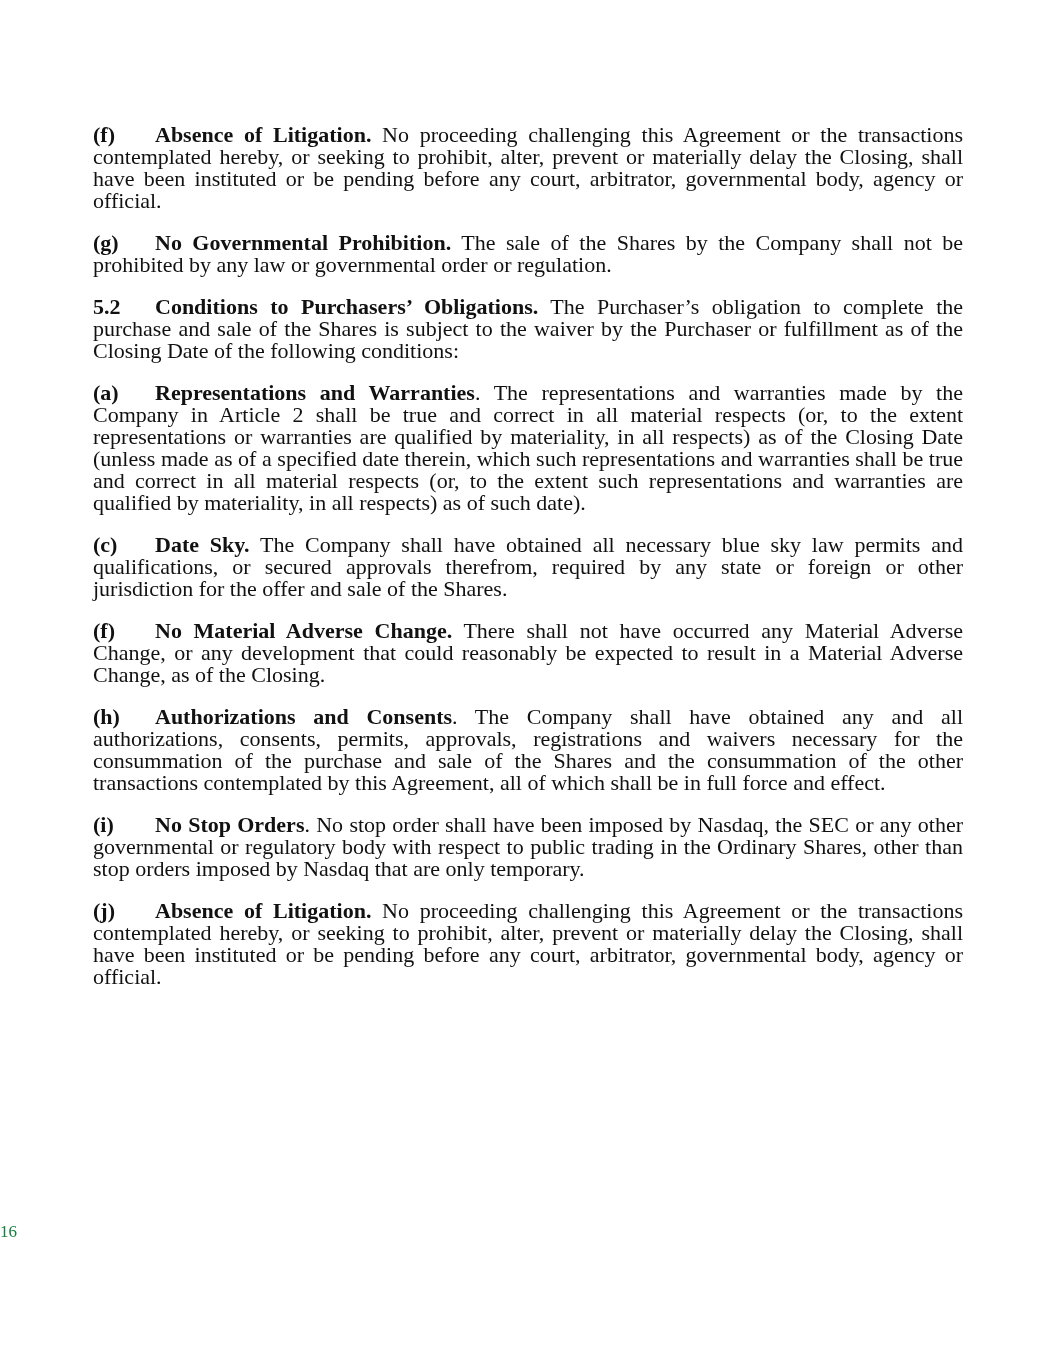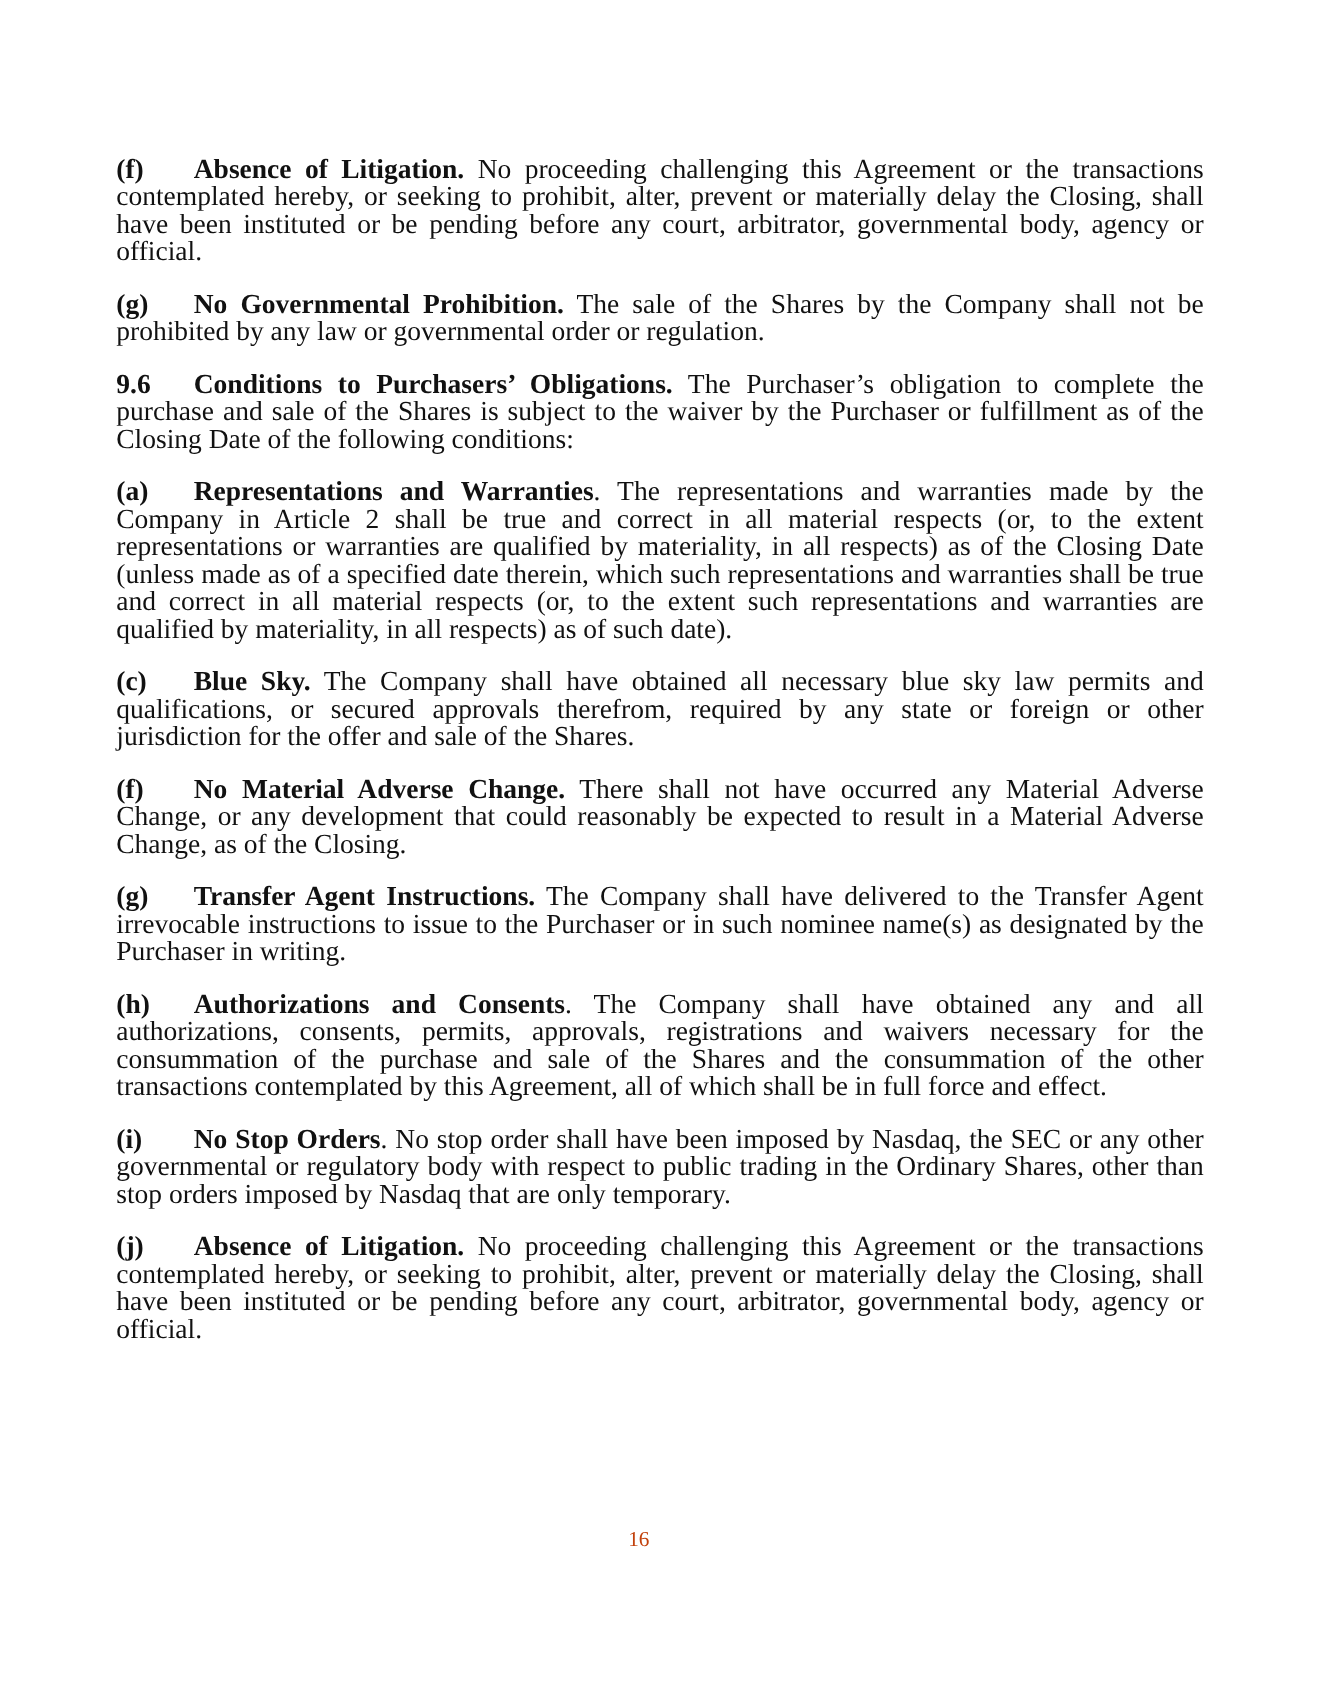--- a/index.html
+++ b/index.html
@@ -6,33 +6,32 @@
   body { width: 1055px; height: 1365px; position: relative; overflow: hidden; }
   .page {
     position: absolute; left: 93px; top: 124px; width: 870px;
     font-family: "Liberation Serif", "DejaVu Serif", serif;
     font-size: 22px; line-height: 22px; color: #111111;
   }
   .para { margin: 0 0 20px 0; text-align: justify; }
   .para .num { font-weight: bold; display: inline-block; width: 62px; }
   .para .head { font-weight: bold; }
   .page-number {
-    position: absolute; left: 0; width: 1022px; top: 1222px; text-align: center;
-    font-family: "Liberation Serif", "DejaVu Serif", serif; font-size: 17px; color: #c2410c;
+    position: absolute; left: 0; width: 1022px; top: 1222px; text-align: left;
+    font-family: "Liberation Serif", "DejaVu Serif", serif; font-size: 17px; color: #15803d;
   }
 </style>
 </head>
 <body>
 
 <div class="page">
   <p class="para"><span class="num">(f)</span><span class="head">Absence of Litigation.</span><span> No proceeding challenging this Agreement or the transactions contemplated hereby, or seeking to prohibit, alter, prevent or materially delay the Closing, shall have been instituted or be pending before any court, arbitrator, governmental body, agency or official.</span></p>
   <p class="para"><span class="num">(g)</span><span class="head">No Governmental Prohibition.</span><span> The sale of the Shares by the Company shall not be prohibited by any law or governmental order or regulation.</span></p>
-  <p class="para"><span class="num">9.6</span><span class="head">Conditions to Purchasers’ Obligations.</span><span> The Purchaser’s obligation to complete the purchase and sale of the Shares is subject to the waiver by the Purchaser or fulfillment as of the Closing Date of the following conditions:</span></p>
+  <p class="para"><span class="num">5.2</span><span class="head">Conditions to Purchasers’ Obligations.</span><span> The Purchaser’s obligation to complete the purchase and sale of the Shares is subject to the waiver by the Purchaser or fulfillment as of the Closing Date of the following conditions:</span></p>
   <p class="para"><span class="num">(a)</span><span class="head">Representations and Warranties</span><span>. The representations and warranties made by the Company in Article 2 shall be true and correct in all material respects (or, to the extent representations or warranties are qualified by materiality, in all respects) as of the Closing Date (unless made as of a specified date therein, which such representations and warranties shall be true and correct in all material respects (or, to the extent such representations and warranties are qualified by materiality, in all respects) as of such date).</span></p>
-  <p class="para"><span class="num">(c)</span><span class="head">Blue Sky.</span><span> The Company shall have obtained all necessary blue sky law permits and qualifications, or secured approvals therefrom, required by any state or foreign or other jurisdiction for the offer and sale of the Shares.</span></p>
+  <p class="para"><span class="num">(c)</span><span class="head">Date Sky.</span><span> The Company shall have obtained all necessary blue sky law permits and qualifications, or secured approvals therefrom, required by any state or foreign or other jurisdiction for the offer and sale of the Shares.</span></p>
   <p class="para"><span class="num">(f)</span><span class="head">No Material Adverse Change.</span><span> There shall not have occurred any Material Adverse Change, or any development that could reasonably be expected to result in a Material Adverse Change, as of the Closing.</span></p>
-  <p class="para"><span class="num">(g)</span><span class="head">Transfer Agent Instructions.</span><span> The Company shall have delivered to the Transfer Agent irrevocable instructions to issue to the Purchaser or in such nominee name(s) as designated by the Purchaser in writing.</span></p>
   <p class="para"><span class="num">(h)</span><span class="head">Authorizations and Consents</span><span>. The Company shall have obtained any and all authorizations, consents, permits, approvals, registrations and waivers necessary for the consummation of the purchase and sale of the Shares and the consummation of the other transactions contemplated by this Agreement, all of which shall be in full force and effect.</span></p>
   <p class="para"><span class="num">(i)</span><span class="head">No Stop Orders</span><span>. No stop order shall have been imposed by Nasdaq, the SEC or any other governmental or regulatory body with respect to public trading in the Ordinary Shares, other than stop orders imposed by Nasdaq that are only temporary.</span></p>
   <p class="para"><span class="num">(j)</span><span class="head">Absence of Litigation.</span><span> No proceeding challenging this Agreement or the transactions contemplated hereby, or seeking to prohibit, alter, prevent or materially delay the Closing, shall have been instituted or be pending before any court, arbitrator, governmental body, agency or official.</span></p>
 </div>
 
 <div class="page-number">16</div>
 
 </body></html>

